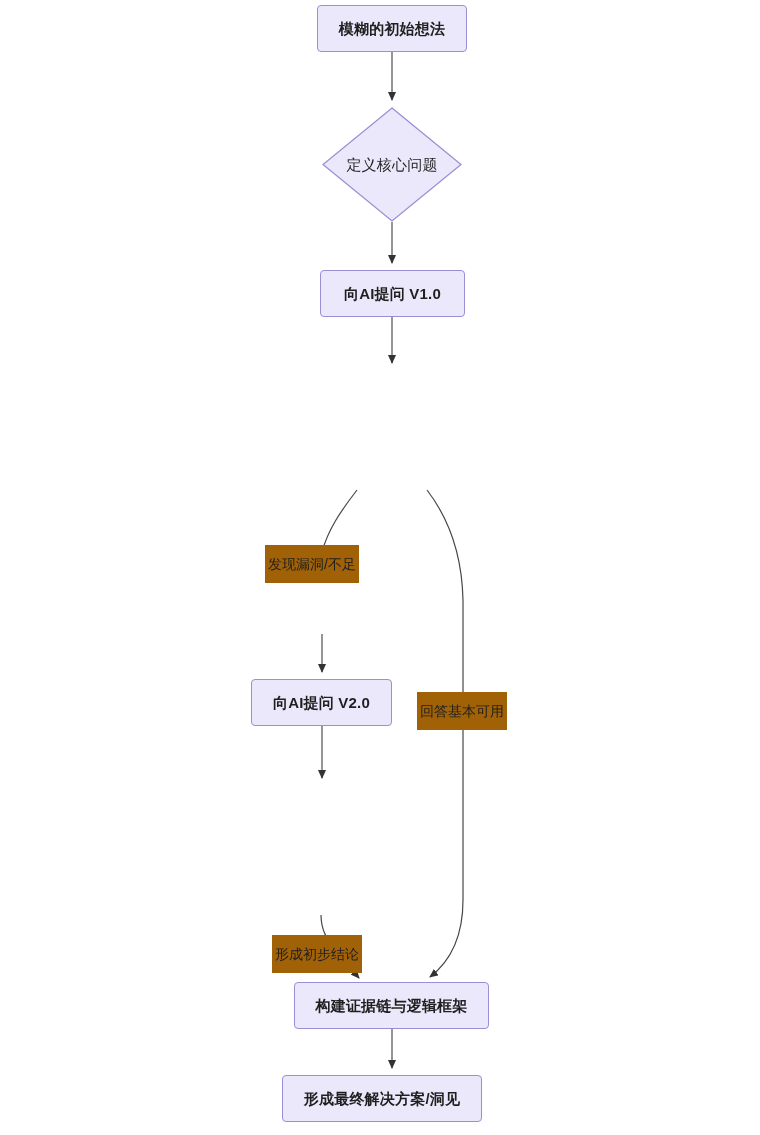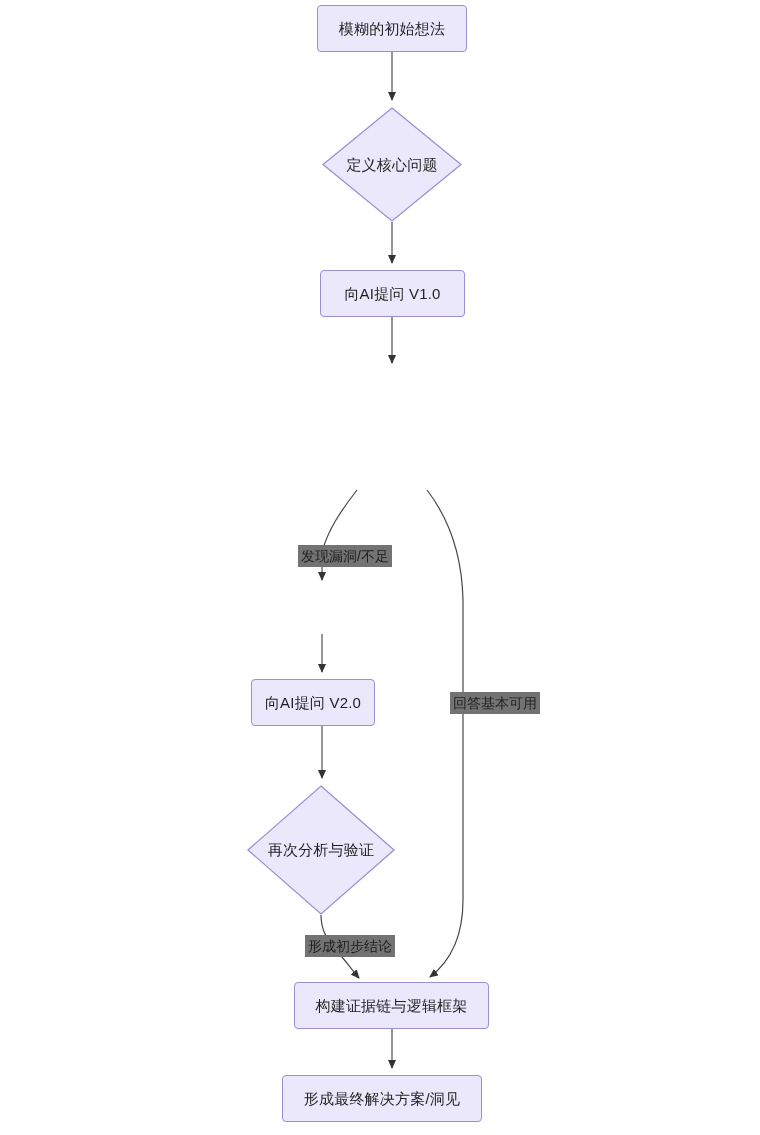--- a/index.html
+++ b/index.html
@@ -34,46 +34,46 @@
     color: #1f1f1f;
     font-size: 15px;
     line-height: 1.2;
     white-space: nowrap;
     letter-spacing: 0.2px;
   }
   .node-rect {
     background: #ECE8FB;
     border: 1px solid #9A8FD4;
     border-radius: 4px;
+    font-weight: bold;
   }
   .node-diamond {
     background: transparent;
     border: none;
   }
   .diamond-shape {
     position: absolute;
     left: 0;
     top: 0;
     width: 100%;
     height: 100%;
   }
   .diamond-label {
     position: relative;
     z-index: 2;
   }
   .edge-label {
     position: absolute;
-    background: #737373;
+    background: #a16207;
     color: #1f1f1f;
     font-size: 14px;
     line-height: 1.3;
-    padding: 2px 3px;
+    padding: 10px 3px;
     white-space: nowrap;
     box-sizing: border-box;
-    margin-left: 33px;
   }
 </style>
 </head>
 <body>
 
 <div id="canvas">
 
   <svg id="edges" viewBox="0 0 760 1135" xmlns="http://www.w3.org/2000/svg">
     <defs>
       <marker id="arrow" markerWidth="10" markerHeight="8" refX="8" refY="4" orient="auto" markerUnits="userSpaceOnUse">
@@ -110,30 +110,24 @@
     </svg>
     <span class="diamond-label">定义核心问题</span>
   </div>
 
   <div class="node node-rect" style="left:320px; top:270px; width:145px; height:47px;">
     <span>向AI提问 V1.0</span>
   </div>
 
 
 
-  <div class="node node-rect" style="left:251px; top:679px; width:124px; height:47px;">
+  <div class="node node-rect" style="left:251px; top:679px; width:141px; height:47px;">
     <span>向AI提问 V2.0</span>
   </div>
 
-  <div class="node node-diamond" style="left:247px; top:785px; width:148px; height:130px;">
-    <svg class="diamond-shape" viewBox="0 0 148 130" preserveAspectRatio="none">
-      <polygon points="74,1 147,65 74,129 1,65" fill="#ECE8FB" stroke="#9A8FD4" stroke-width="1.3"></polygon>
-    </svg>
-    <span class="diamond-label">再次分析与验证</span>
-  </div>
 
   <div class="node node-rect" style="left:294px; top:982px; width:195px; height:47px;">
     <span>构建证据链与逻辑框架</span>
   </div>
 
   <div class="node node-rect" style="left:282px; top:1075px; width:200px; height:47px;">
     <span>形成最终解决方案/洞见</span>
   </div>
 
   <div class="edge-label" style="left:265px; top:545px;">发现漏洞/不足</div>

